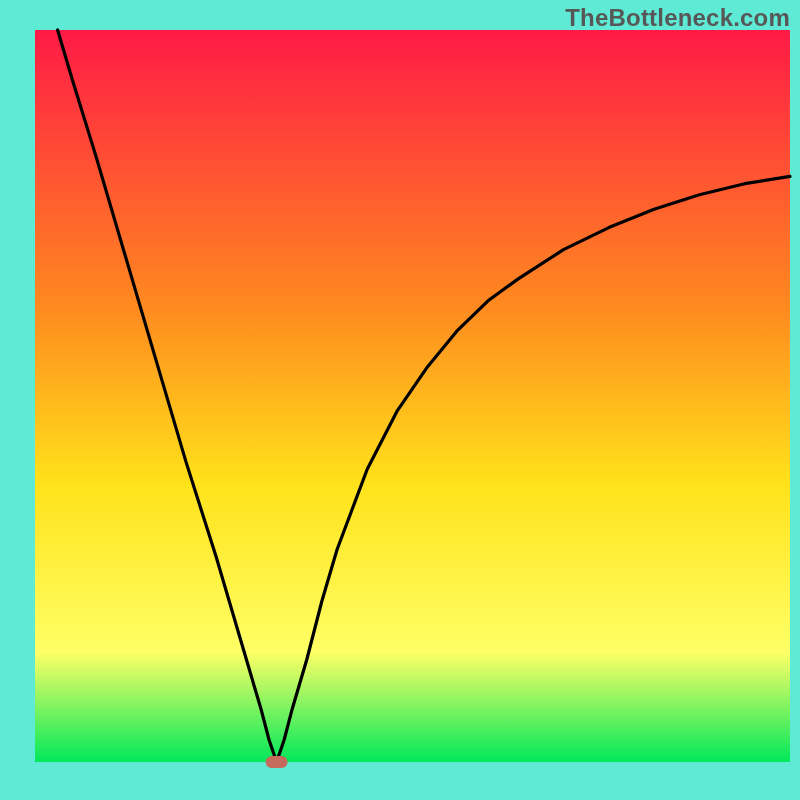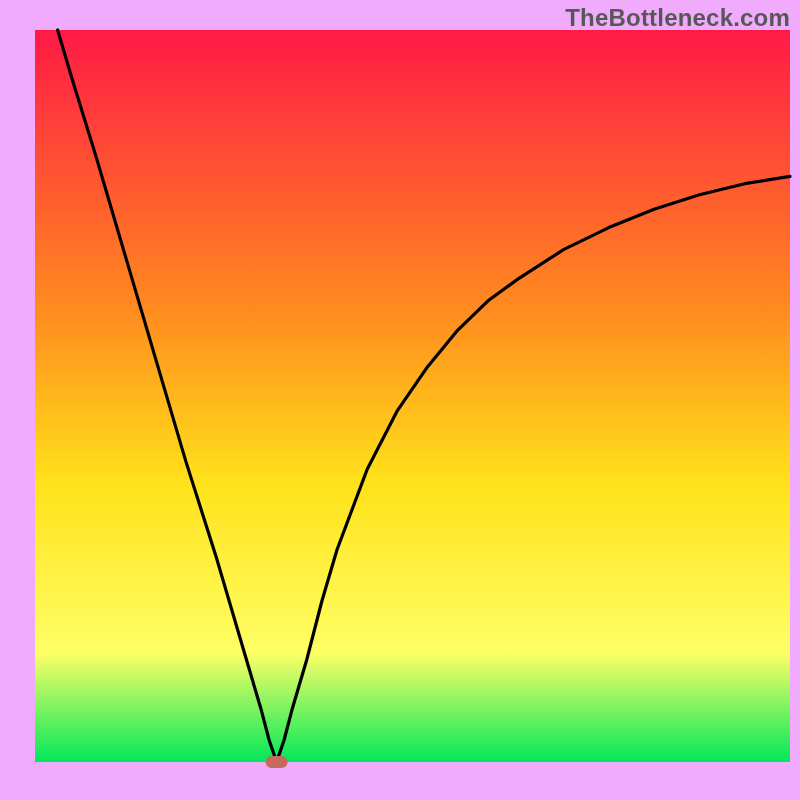--- a/index.html
+++ b/index.html
@@ -8,21 +8,21 @@
     width: 800px;
     height: 800px;
     background: #000;
     overflow: hidden;
     font-family: Arial, Helvetica, sans-serif;
   }
   .frame {
     position: relative;
     width: 800px;
     height: 800px;
-    background: #f0abfc;
+    background: #5eead4;
   }
   .watermark {
     position: absolute;
     top: 4px;
     right: 10px;
     color: #575757;
     font-size: 24px;
     font-weight: 600;
     letter-spacing: 0.2px;
     z-index: 20;

